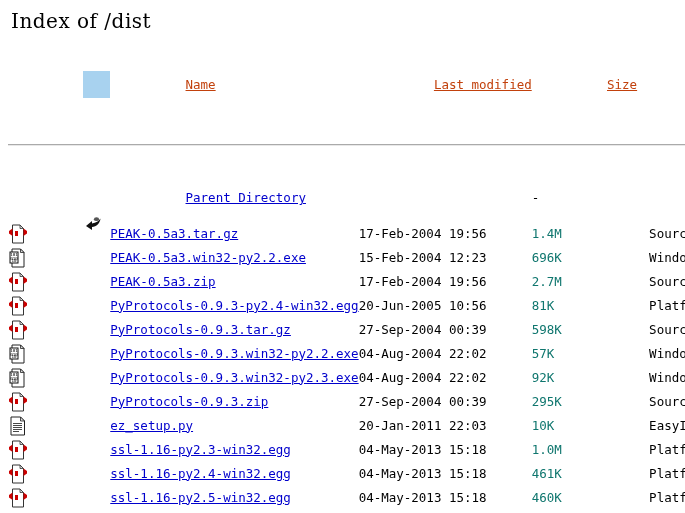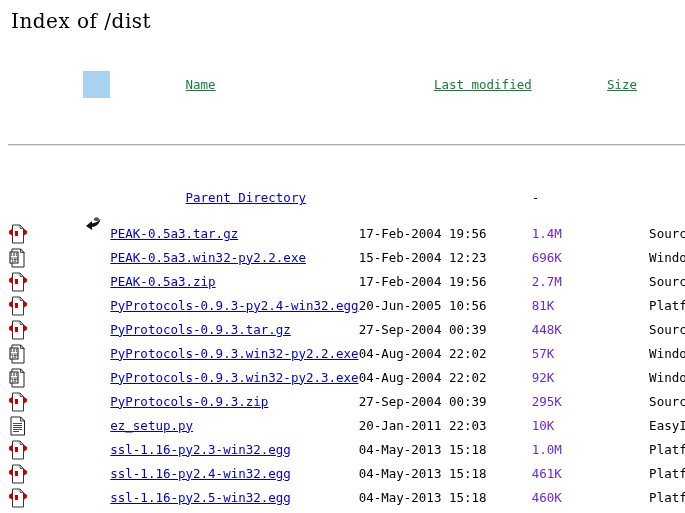--- a/index.html
+++ b/index.html
@@ -41,40 +41,40 @@
   }
   
   .col-icon   { width: 30px; }
   .col-name   { width: 222px; }
   .col-date   { width: 132px; }
   .col-size   { width: 47px; text-align: right; padding-right: 12px !important; }
   .col-desc   { width: 240px; }
 
   .head-row th { height: 36px; vertical-align: bottom; padding-bottom: 4px !important; }
   .head-row a {
-    color: #15803d;
+    color: #c2410c;
   }
   .hrule td {
     padding: 0 !important;
     height: 9px;
   }
   .hrule-line {
     border: none;
     border-top: 1px solid #aaaaaa;
     border-bottom: 1px solid #e8e8e8;
     margin: 3px 0 4px 0;
     height: 0;
   }
   .file-row td { height: 24px; }
   .file-row a {
     color: #0000cc;
     text-decoration: underline;
     margin-top: 30px;
   }
-  .size-cell { color: #6d28d9; }
+  .size-cell { color: #0f766e; }
   .desc-cell { color: #000; }
   .dash-cell { text-align: center; padding-right: 0 !important; }
 
   
   .icon-wrap {
     display: inline-block;
     width: 20px;
     height: 22px;
     position: relative;
     vertical-align: middle;
@@ -204,21 +204,21 @@
         <tr class="file-row">
           <td><span class="icon-wrap"><svg width="20" height="22" viewBox="0 0 20 22">
                 <path d="M4.5 2 H12 L15.5 5.5 V20 H4.5 Z" fill="#ffffff" stroke="#333333" stroke-width="1"></path>
                 <path d="M12 2 L12 5.5 L15.5 5.5 Z" fill="#dddddd" stroke="#333333" stroke-width="0.8"></path>
                 <path d="M1 8 L4.5 5.5 L4.5 13 L1 10.5 Z" fill="#cc0000"></path>
                 <path d="M19 8 L15.5 5.5 L15.5 13 L19 10.5 Z" fill="#cc0000"></path>
                 <rect x="7" y="8" width="3" height="5" fill="#cc0000"></rect>
               </svg></span></td>
           <td><a href="#">PyProtocols-0.9.3.tar.gz</a></td>
           <td>27-Sep-2004 00:39</td>
-          <td class="col-size size-cell">448K</td>
+          <td class="col-size size-cell">598K</td>
           <td class="desc-cell">Source &amp; Docs; .tgz format</td>
         </tr>
         <tr class="file-row">
           <td><span class="icon-wrap"><svg width="20" height="22" viewBox="0 0 20 22">
                 <path d="M4 2 H12.5 L16 5.5 V20 H4 Z" fill="#ffffff" stroke="#222222" stroke-width="1"></path>
                 <path d="M12.5 2 L12.5 5.5 L16 5.5 Z" fill="#dddddd" stroke="#222222" stroke-width="0.8"></path>
                 <rect x="2" y="5" width="8" height="11" fill="#ffffff" stroke="#111111" stroke-width="1"></rect>
                 <text x="6" y="9" font-family="monospace" font-size="4.2" text-anchor="middle" fill="#000">101</text>
                 <text x="6" y="12.6" font-family="monospace" font-size="4.2" text-anchor="middle" fill="#000">010</text>
                 <text x="6" y="15.4" font-family="monospace" font-size="4.2" text-anchor="middle" fill="#000">10</text>

